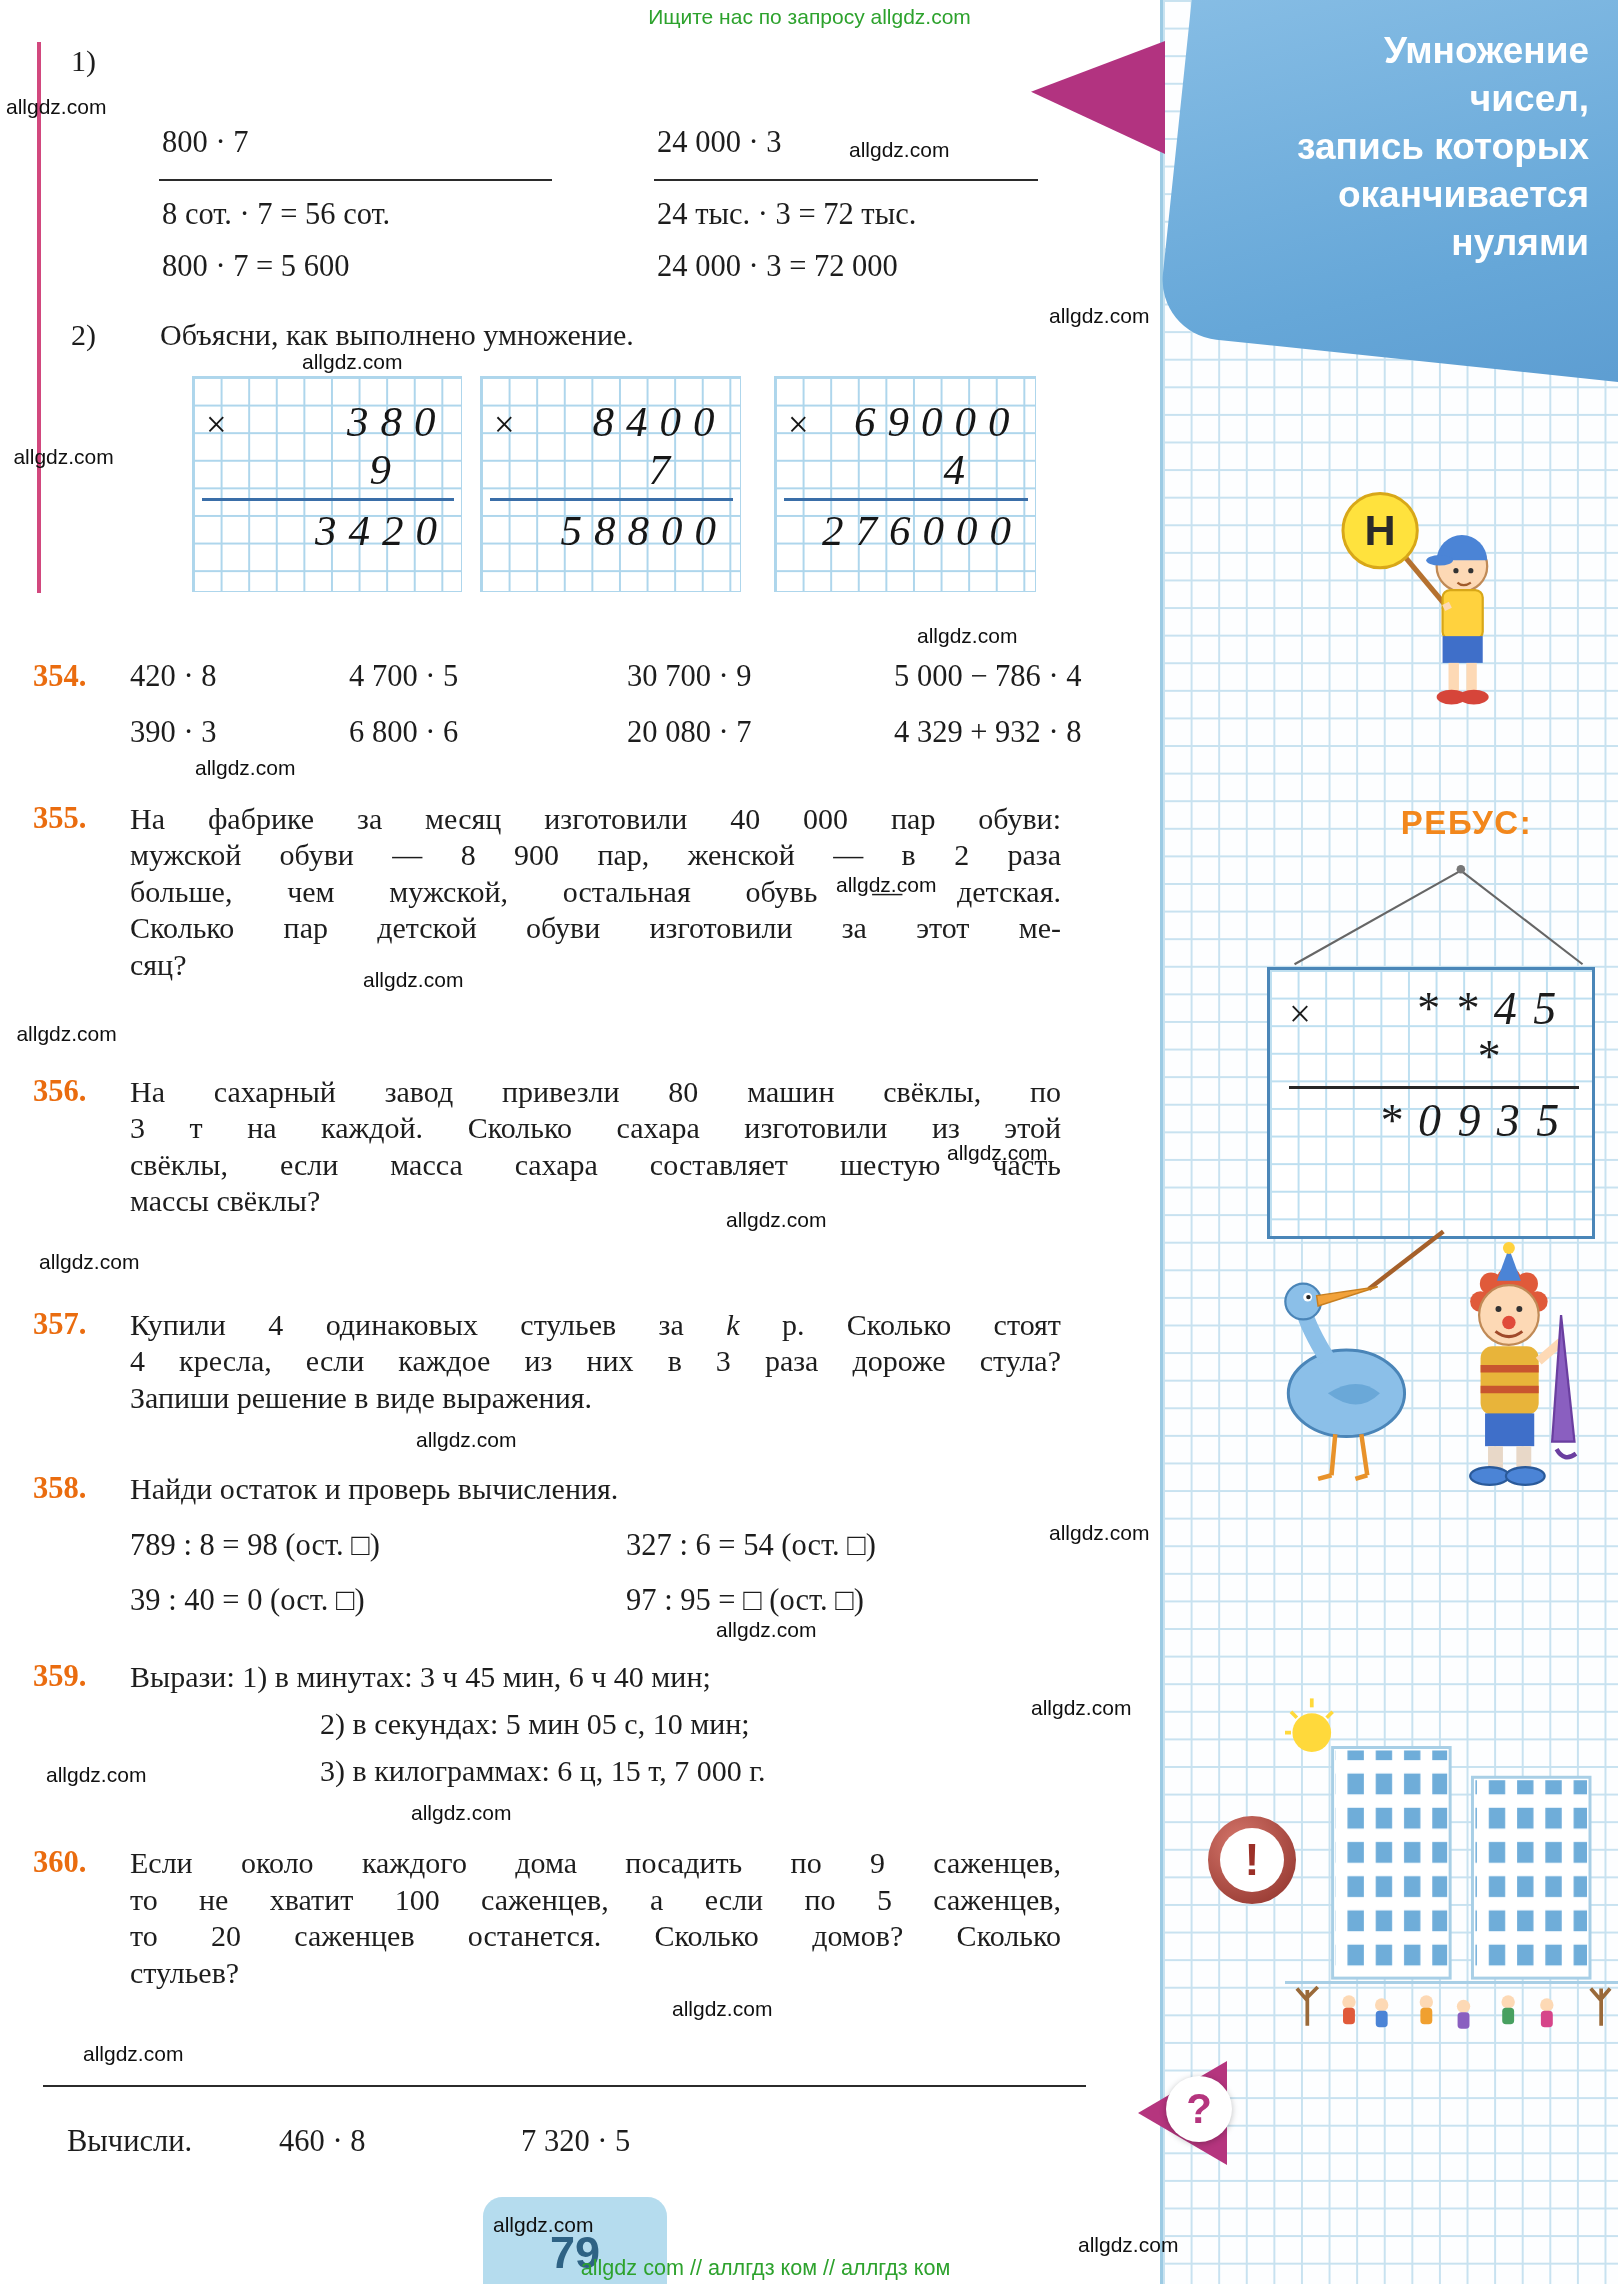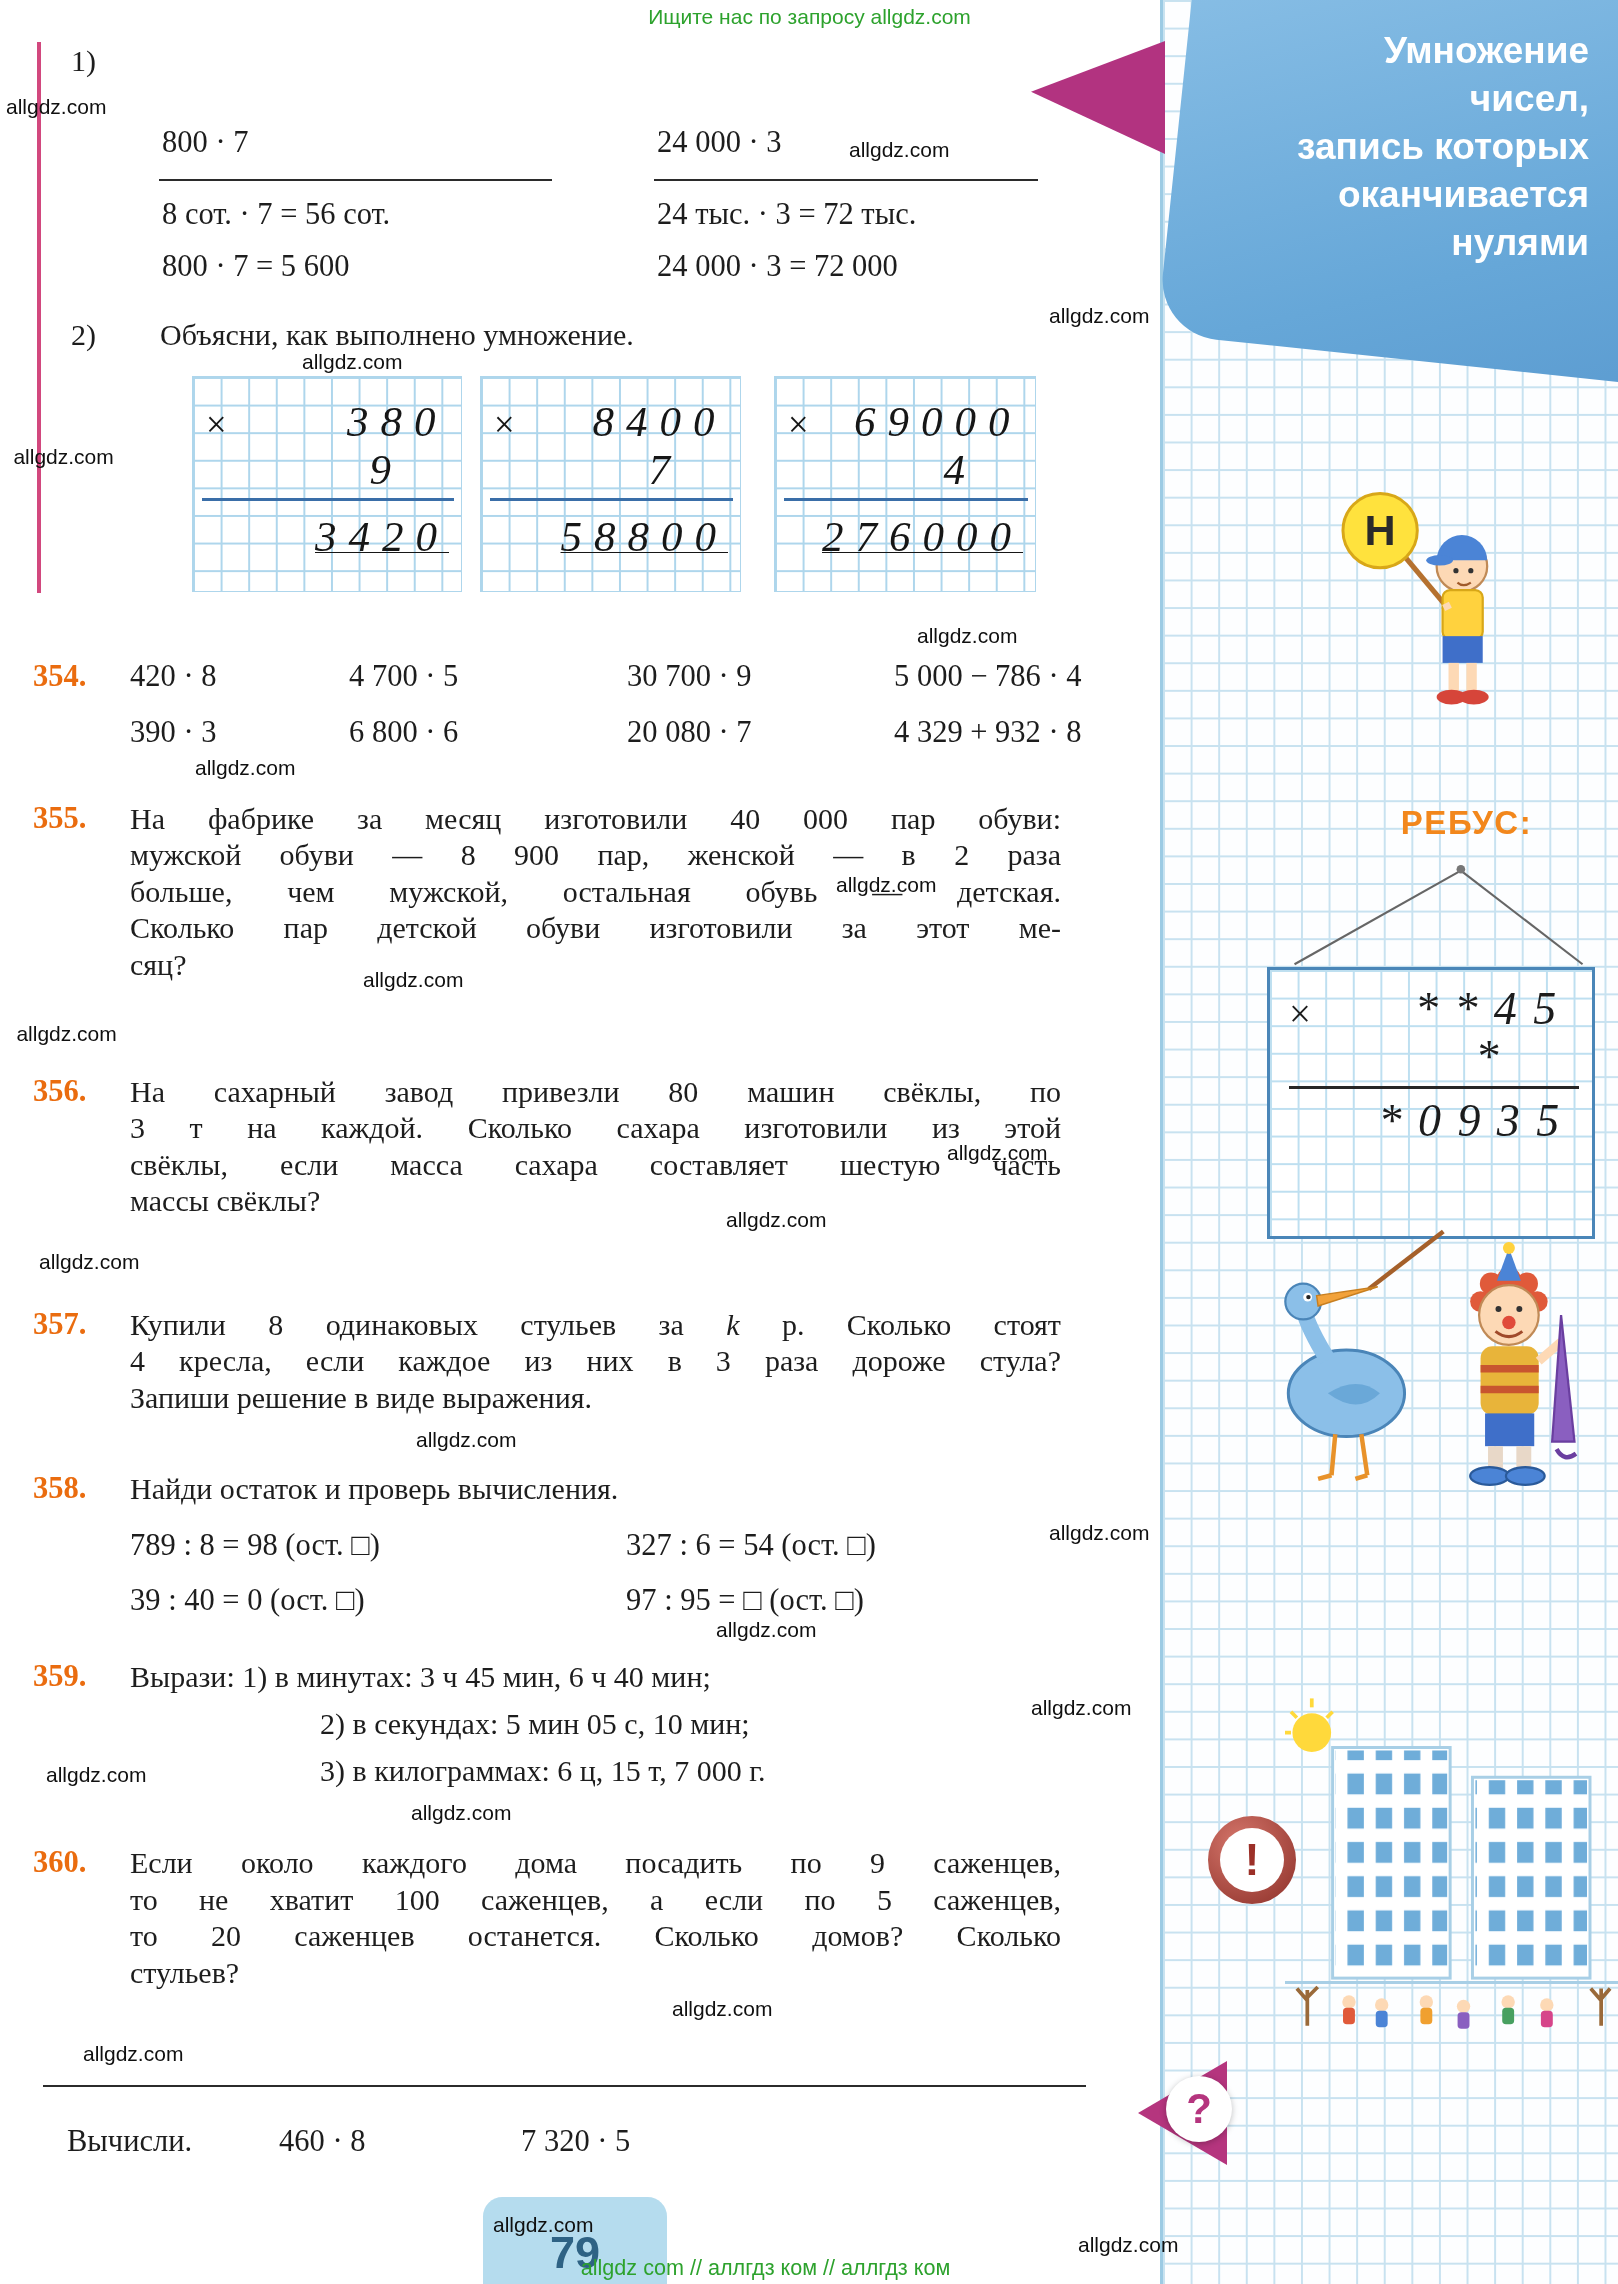--- a/index.html
+++ b/index.html
@@ -46,21 +46,21 @@
   
   .mgrid{position:absolute;height:216px;z-index:4;font-style:italic;color:#161616;
     background-color:#fff;
     background-image:linear-gradient(#aed6ec 1.5px,transparent 1.5px),linear-gradient(90deg,#aed6ec 1.5px,transparent 1.5px);
     background-size:27.6px 27.6px;border:1.5px solid #aed6ec;}
   .mrow1{display:flex;justify-content:space-between;align-items:flex-end;padding:9px 13.4px 0 10.4px;height:66px;}
   .msign{font-size:37px;line-height:1;}
   .mnum{font-size:43px;letter-spacing:12px;line-height:1;}
   .mrow2{text-align:right;padding:4.5px 58px 0 0;height:55px;}
   .mline{border-top:3px solid #3a6ea8;margin:0 7.4px 0 9px;}
-  .mrow3{text-align:right;padding:14px 12px 0 0;text-decoration:underline;}
+  .mrow3{text-align:right;padding:8px 12px 0 0;}
 
   
   .rebus-label{position:absolute;left:1340px;top:804px;width:253px;text-align:center;z-index:3;
     font-family:"Liberation Sans",sans-serif;font-weight:bold;font-size:33px;color:#f2871c;letter-spacing:1.5px;}
   .hanger{position:absolute;left:1266px;top:862px;width:335px;height:108px;z-index:3;}
   .board{position:absolute;left:1267px;top:967px;width:328px;height:272px;z-index:3;
     border:3px solid #4a86b8;background-color:#fff;
     background-image:linear-gradient(#bedff0 1.5px,transparent 1.5px),linear-gradient(90deg,#bedff0 1.5px,transparent 1.5px);
     background-size:27.6px 27.6px;font-style:italic;color:#1c1c1c;}
   .rb1{display:flex;justify-content:space-between;align-items:flex-end;padding:15px 19.4px 0 16.4px;font-size:46px;line-height:1.05;}
@@ -160,21 +160,21 @@
   <div class="jl" style="left:130px;top:910px">Сколько пар детской обуви изготовили за этот ме-</div>
   <div class="jl end" style="left:130px;top:947px">сяц?</div>
 
   <span class="t tnum" style="left:33px;top:1074px">356.</span>
   <div class="jl" style="left:130px;top:1074px">На сахарный завод привезли 80 машин свёклы, по</div>
   <div class="jl" style="left:130px;top:1110px">3 т на каждой. Сколько сахара изготовили из этой</div>
   <div class="jl" style="left:130px;top:1147px">свёклы, если масса сахара составляет шестую часть</div>
   <div class="jl end" style="left:130px;top:1183px">массы свёклы?</div>
 
   <span class="t tnum" style="left:33px;top:1307px">357.</span>
-  <div class="jl" style="left:130px;top:1307px"><span>Купили 8 одинаковых стульев за </span><span class="ital">k</span><span> р. Сколько стоят</span></div>
+  <div class="jl" style="left:130px;top:1307px"><span>Купили 4 одинаковых стульев за </span><span class="ital">k</span><span> р. Сколько стоят</span></div>
   <div class="jl" style="left:130px;top:1343px">4 кресла, если каждое из них в 3 раза дороже стула?</div>
   <div class="jl end" style="left:130px;top:1380px">Запиши решение в виде выражения.</div>
 
   <span class="t tnum" style="left:33px;top:1471px">358.</span>
   <span class="t body" style="left:130px;top:1471px">Найди остаток и проверь вычисления.</span>
   <span class="t eq" style="left:130px;top:1528px">789 : 8 = 98  (ост. □)</span>
   <span class="t eq" style="left:626px;top:1528px">327 : 6 = 54  (ост. □)</span>
   <span class="t eq" style="left:130px;top:1583px">39 : 40 = 0  (ост. □)</span>
   <span class="t eq" style="left:626px;top:1583px">97 : 95 = □  (ост. □)</span>
 

